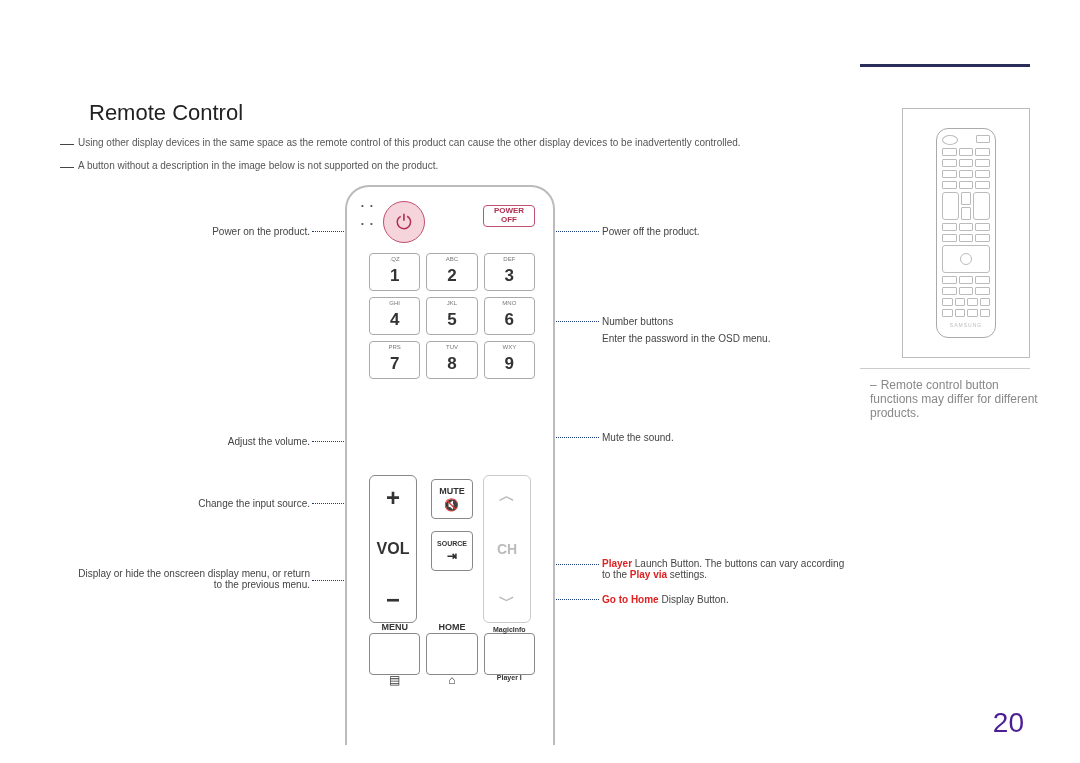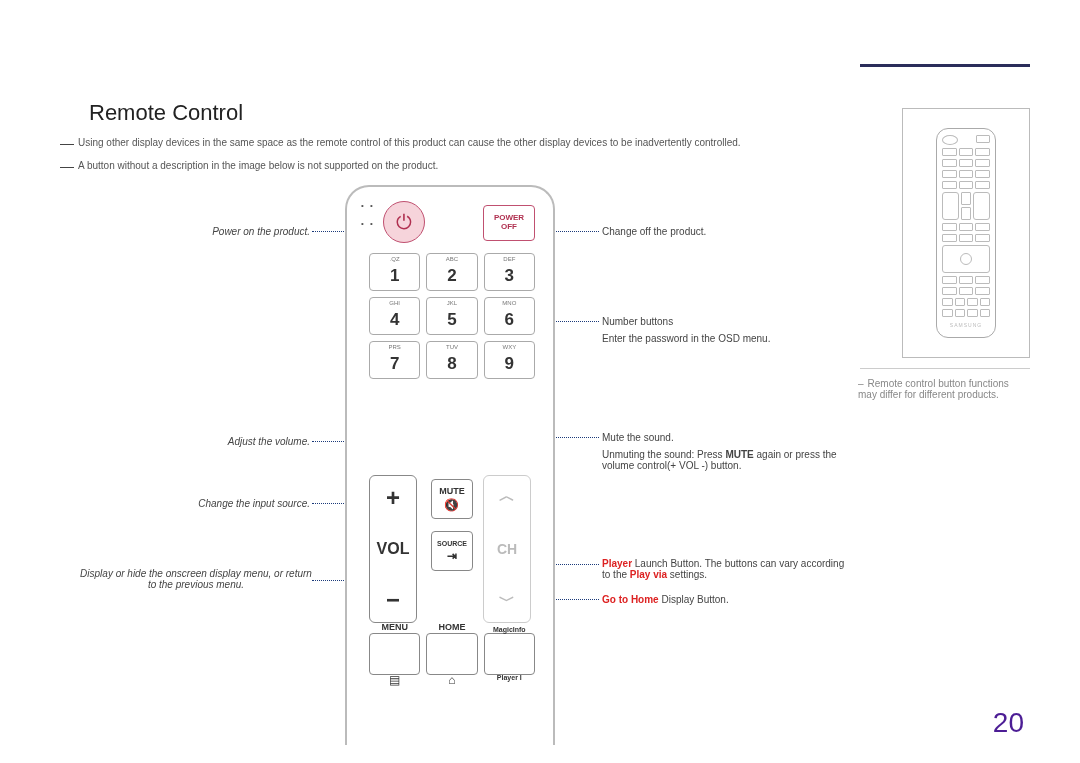--- a/index.html
+++ b/index.html
@@ -29,21 +29,21 @@
     position: absolute;
     left: 60px;
     font-size: 10px;
     color: #555;
   }
   .note-line .dash { font-size: 14px; vertical-align: middle; margin-right: 4px; color:#444;}
   .note1 { top: 135px; }
   .note2 { top: 158px; }
 
   
-  .callout-l { position: absolute; font-size: 10px; color: #444; text-align: right; width: 240px; font-style: italic; }
+  .callout-l { position: absolute; font-size: 10px; color: #444; text-align: right; width: 240px; }
   .callout-r { position: absolute; font-size: 10px; color: #444; text-align: left; width: 250px; }
   .red { color: #d22; font-weight: bold; }
 
   
   .leader { position: absolute; border-top: 1px dotted #1b3a7a; height: 0; }
   .dot { position: absolute; width: 7px; height: 7px; background:#2a4aa8; border-radius:50%; border:1px solid #fff; }
 
   
   .remote {
     position: absolute;
@@ -58,21 +58,21 @@
   .ir2{ position:absolute; left:14px; top:32px; font-size:8px; color:#555; letter-spacing:2px;}
   .pwr-btn {
     position:absolute; left:36px; top:14px;
     width:42px; height:42px; border-radius:50%;
     background:#f6d4db; border:1.5px solid #c05070;
     display:flex;align-items:center;justify-content:center;
     color:#b03050; font-size:20px;
   }
   .pwr-off {
     position:absolute; right:18px; top:18px;
-    width:52px; height:36px; border:1.5px solid #c05070;
+    width:52px; height:22px; border:1.5px solid #c05070;
     border-radius:4px; background:#fff;
     display:flex;flex-direction:column;align-items:center;justify-content:center;
     font-size:8px; font-weight:bold; color:#b03050; line-height:1.1;
   }
   .numpad {
     position:absolute; left:22px; top:66px;
     width:166px;
     display:grid; grid-template-columns:repeat(3,1fr); gap:6px;
   }
   .key {
@@ -150,22 +150,22 @@
   }
   .mini-row{display:flex; gap:2px;}
   .mini-btn{flex:1; height:8px; border:0.7px solid #bbb; border-radius:1px;}
   .mini-btn.c{border-radius:50%; height:10px;}
   .mini-pill{flex:1; height:28px; border:0.7px solid #bbb; border-radius:3px;}
   .mini-nav{height:28px; border:0.7px solid #bbb; border-radius:3px; position:relative;}
   .mini-nav::after{content:''; position:absolute; left:50%; top:50%; width:10px; height:10px; border:0.7px solid #bbb; border-radius:50%; transform:translate(-50%,-50%);}
   .mini-brand{font-size:5px; text-align:center; color:#bbb; letter-spacing:1px; margin-top:2px;}
 
   .thumb-note{
-    position:absolute; right:52px; top:378px; width:170px;
-    font-size:10px; color:#888;
+    position:absolute; right:40px; top:378px; width:170px;
+    font-size:12px; color:#888;
   }
   .thumb-note .dash{margin-right:4px;}
   .hr-thin{position:absolute; right:50px; top:368px; width:170px; height:1px; background:#ccc;}
 
   .page-num{
     position:absolute; right:56px; bottom:24px;
     font-size:28px; color:#4c1d95;margin-top:16px;
   }
 </style>
 </head>
@@ -174,30 +174,29 @@
 <div class="top-rule"></div>
 
 <h1 class="title">Remote Control</h1>
 
 <div class="note-line note1"><span class="dash">―</span><span>Using other display devices in the same space as the remote control of this product can cause the other display devices to be inadvertently controlled.</span></div>
 <div class="note-line note2"><span class="dash">―</span><span>A button without a description in the image below is not supported on the product.</span></div>
 
 <div class="callout-l" style="left:70px; top:226px;">Power on the product.</div>
 <div class="callout-l" style="left:70px; top:436px;">Adjust the volume.</div>
 <div class="callout-l" style="left:70px; top:498px;">Change the input source.</div>
-<div class="callout-l" style="left:76px; top:568px;text-align:center;">Display or hide the onscreen display menu, or return to the previous menu.</div>
-
-<div class="callout-r" style="left:602px; top:226px;">Change off the product.</div>
+<div class="callout-l" style="left:70px; top:568px;">Display or hide the onscreen display menu, or return to the previous menu.</div>
+
+<div class="callout-r" style="left:602px; top:226px;">Power off the product.</div>
 <div class="callout-r" style="left:602px; top:316px;">
   <div>Number buttons</div>
   <div style="margin-top:6px">Enter the password in the OSD menu.</div>
 </div>
 <div class="callout-r" style="left:602px; top:432px;">
   <div>Mute the sound.</div>
-  <div style="margin-top:6px"><span>Unmuting the sound: Press </span><b>MUTE</b><span> again or press the volume control(+ VOL -) button.</span></div>
 </div>
 <div class="callout-r" style="left:602px; top:558px;">
   <span class="red">Player</span><span> Launch Button. The buttons can vary according to the </span><span class="red">Play via</span><span> settings.</span>
 </div>
 <div class="callout-r" style="left:602px; top:594px;">
   <span class="red">Go to Home</span><span> Display Button.</span>
 </div>
 
 <div class="leader" style="left:312px; top:231px; width:58px;"></div>
 <div class="dot" style="left:370px; top:227px;"></div>

